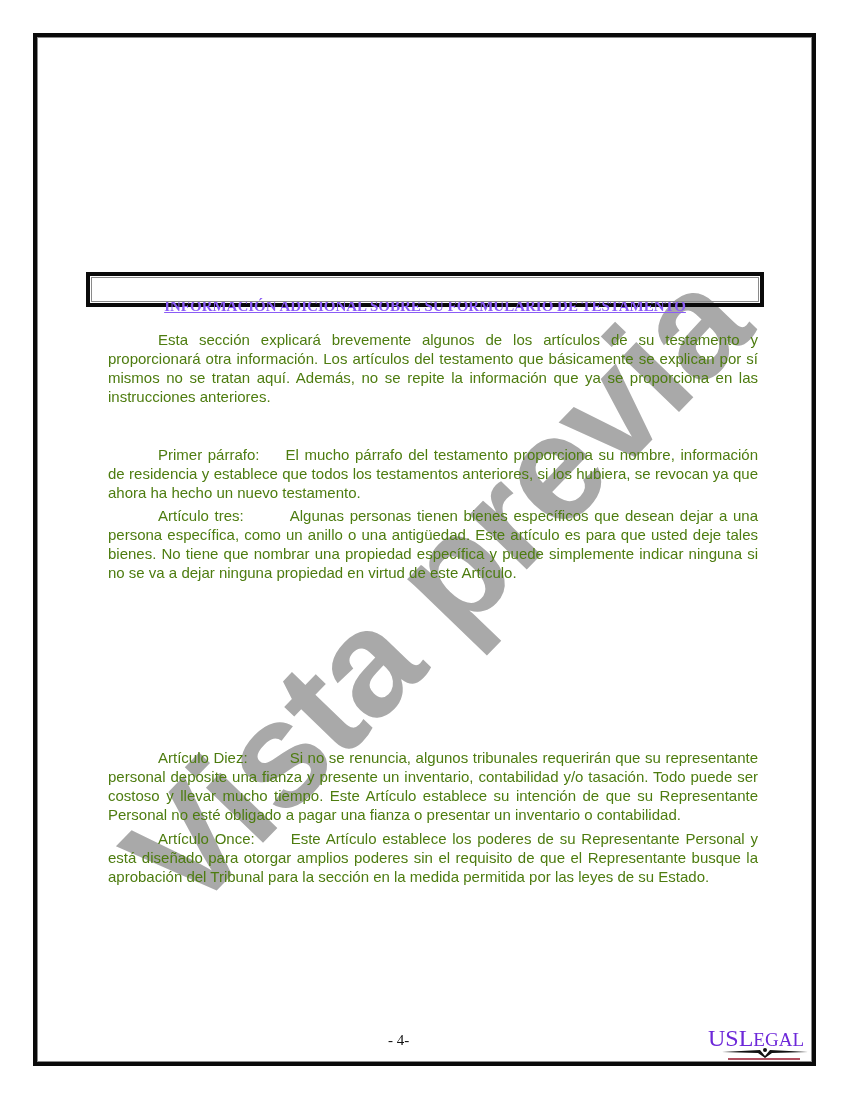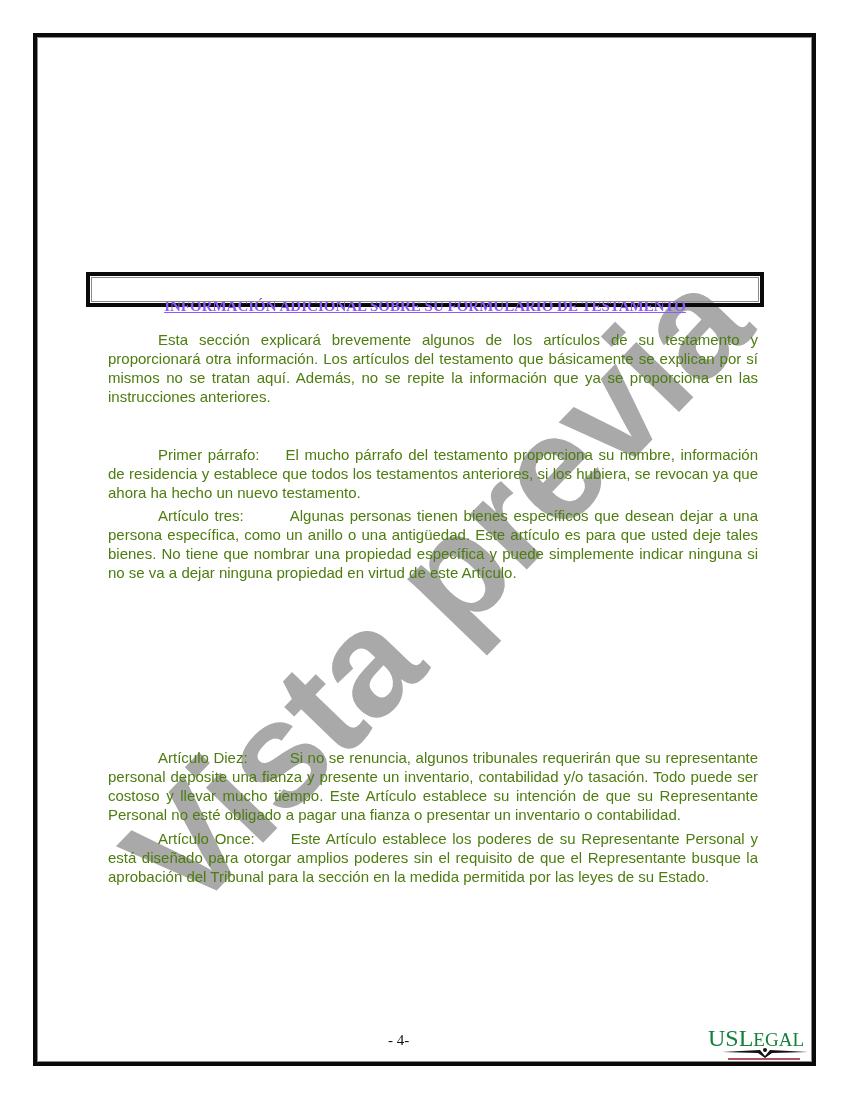--- a/index.html
+++ b/index.html
@@ -75,21 +75,21 @@
       font-family: "Liberation Serif", serif;
       font-size: 15px; color: #111;
     }
 
     .logo {
       position: absolute; left: 708px; top: 1026px; width: 115px; height: 36px;
       z-index: 3;
     }
     .logo-text {
       font-family: "Liberation Serif", serif;
-      font-size: 24px; color: #15803d; line-height: 24px;
+      font-size: 24px; color: #6d28d9; line-height: 24px;
       letter-spacing: 0px;
       background: #ffffff;
       padding-right: 2px;
       display: inline-block;
     }
     .logo-text .small { font-size: 19px; }
     .logo-wings { position: absolute; left: 14px; top: 22px; }
     .logo-tag {
       position: absolute; left: 20px; top: 32px; width: 72px; height: 2px; background: #b05060;
     }

